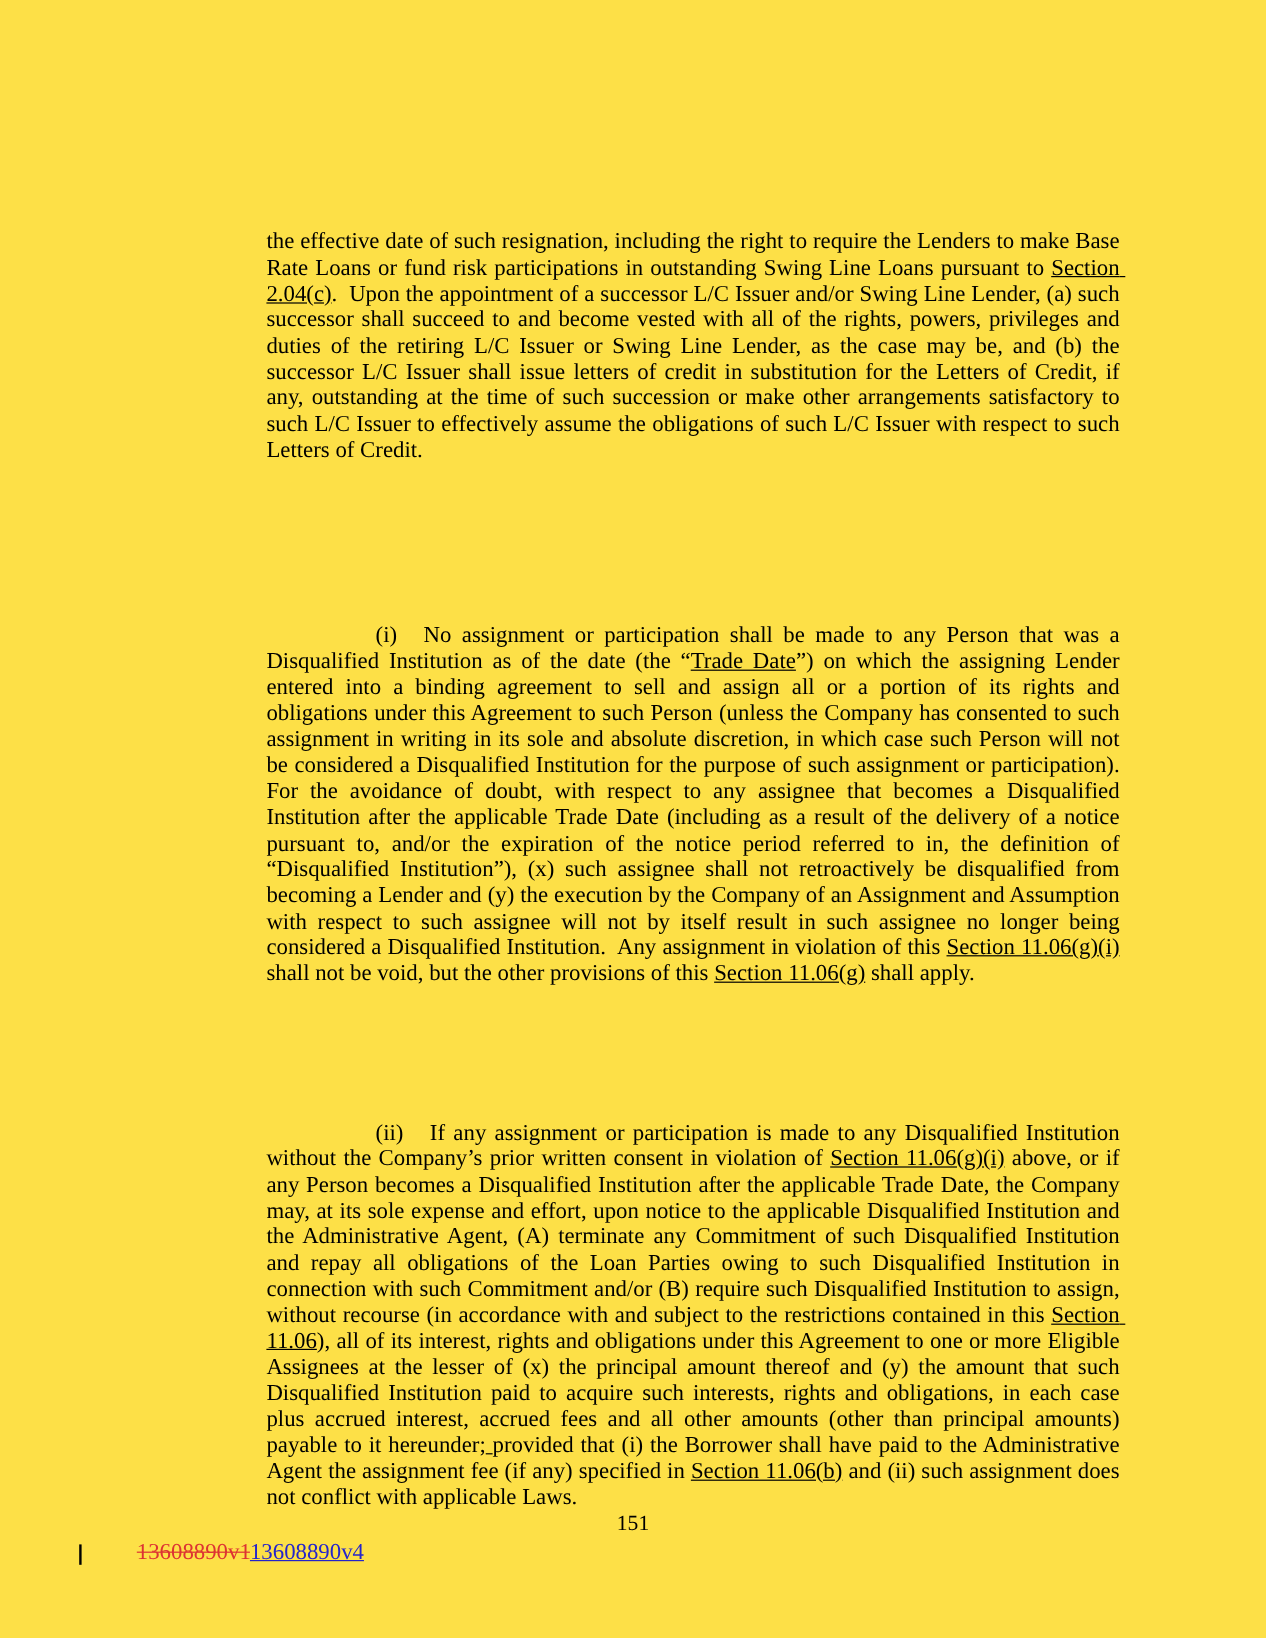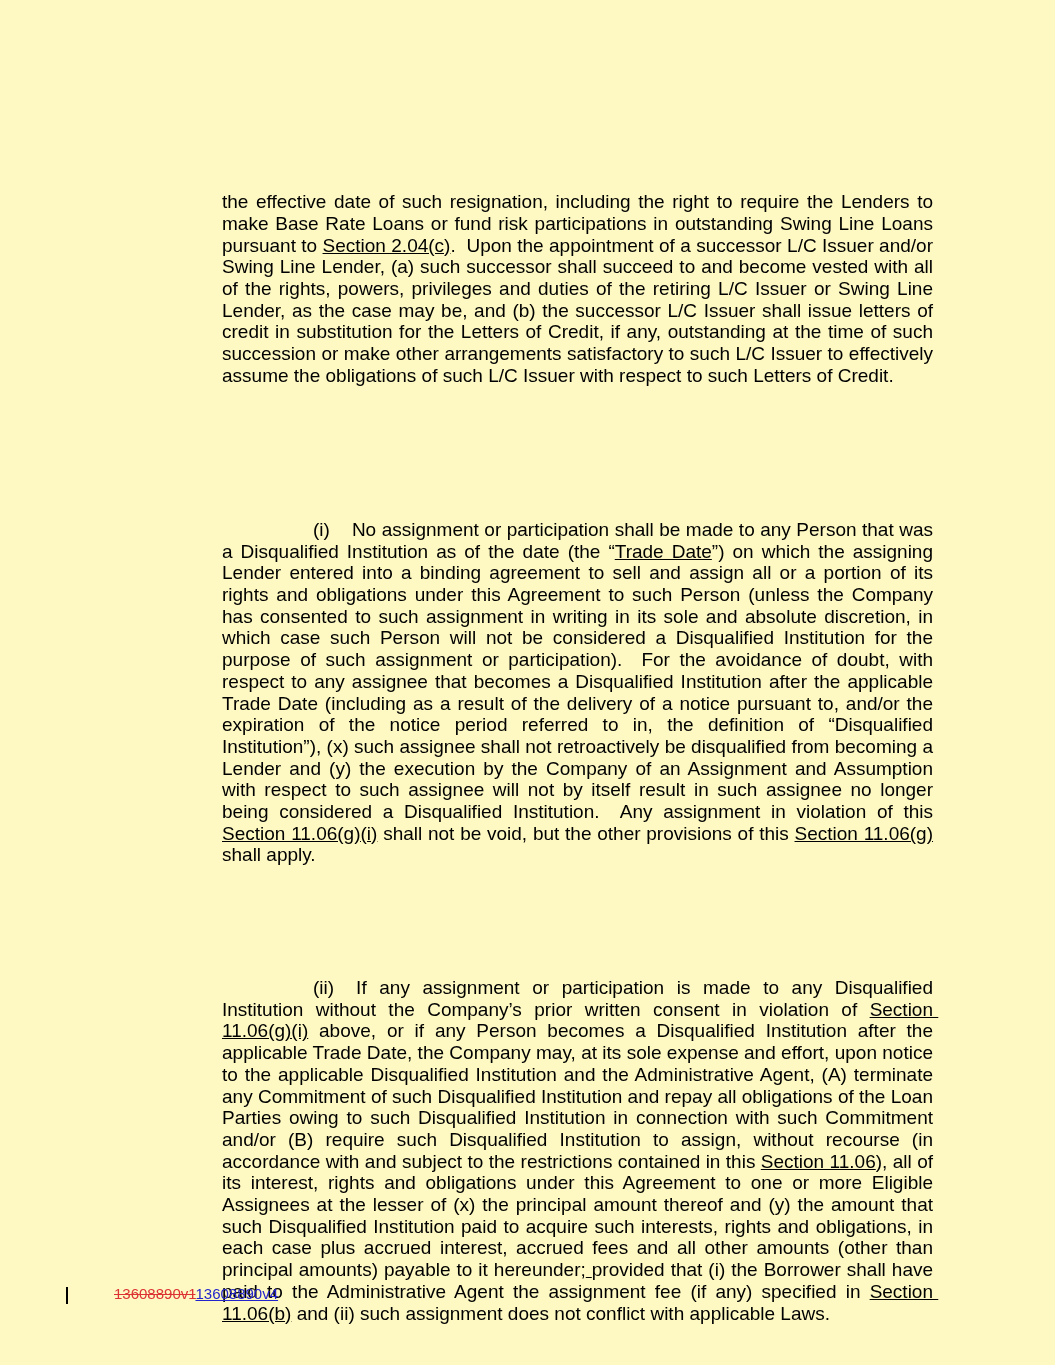--- a/index.html
+++ b/index.html
@@ -1,21 +1,21 @@
 <!DOCTYPE html>
 <html style="--deleted-color: #dd3333; --inserted-color: #2424cc;"><head>
 <meta charset="utf-8">
 <style>
   html, body { margin: 0; padding: 0; background: #ffffff; }
   .page {
     position: relative;
     width: 1055px;
     height: 1365px;
-    background: #fef9c3;
-    font-family: Liberation Sans, sans-serif;
+    background: #fde047;
+    font-family: Liberation Serif, serif;
     color: #000000;
     overflow: hidden;
   }
   .content {
     position: absolute;
     left: 222px;
     top: 126px;
     width: 711px;
     font-size: 19px;
     line-height: 21.7px;
@@ -35,21 +35,21 @@
     left: 0;
     width: 100%;
     text-align: center;
     font-size: 18px;
     line-height: 21px;
   }
   .footer-ids {
     position: absolute;
     left: 114px;
     top: 1285px;
-    font-size: 15px;
+    font-size: 19px;
     line-height: 18px;
     white-space: nowrap;
   }
   .del-text {
     color: var(--deleted-color, #dd3333);
     text-decoration: line-through;
   }
   .ins-text {
     color: var(--inserted-color, #2424cc);
     text-decoration: underline;
@@ -74,18 +74,19 @@
 
 
     <p class="para sub"><span class="label">(i)</span><span class="tab-sub"></span><span><span>No assignment or participation shall be made to any Person that was a Disqualified Institution as of the date (the “</span><span class="u">Trade Date</span><span>”) on which the assigning Lender entered into a binding agreement to sell and assign all or a portion of its rights and obligations under this Agreement to such Person (unless the Company has consented to such assignment in writing in its sole and absolute discretion, in which case such Person will not be considered a Disqualified Institution for the purpose of such assignment or participation).  For the avoidance of doubt, with respect to any assignee that becomes a Disqualified Institution after the applicable Trade Date (including as a result of the delivery of a notice pursuant to, and/or the expiration of the notice period referred to in, the definition of “Disqualified Institution”), (x) such assignee shall not retroactively be disqualified from becoming a Lender and (y) the execution by the Company of an Assignment and Assumption with respect to such assignee will not by itself result in such assignee no longer being considered a Disqualified Institution.  Any assignment in violation of this </span><span class="u">Section 11.06(g)(i)</span><span> shall not be void, but the other provisions of this </span><span class="u">Section 11.06(g)</span><span> shall apply.</span></span></p>
 
     <p class="para sub"><span class="label">(ii)</span><span class="tab-sub"></span><span><span>If any assignment or participation is made to any Disqualified Institution without the Company’s prior written consent in violation of </span><span class="u">Section 11.06(g)(i)</span><span> above, or if any Person becomes a Disqualified Institution after the applicable Trade Date, the Company may, at its sole expense and effort, upon notice to the applicable Disqualified Institution and the Administrative Agent, (A) terminate any Commitment of such Disqualified Institution and repay all obligations of the Loan Parties owing to such Disqualified Institution in connection with such Commitment and/or (B) require such Disqualified Institution to assign, without recourse (in accordance with and subject to the restrictions contained in this </span><span class="u">Section 11.06</span><span>), all of its interest, rights and obligations under this Agreement to one or more Eligible Assignees at the lesser of (x) the principal amount thereof and (y) the amount that such Disqualified Institution paid to acquire such interests, rights and obligations, in each case plus accrued interest, accrued fees and all other amounts (other than principal amounts) payable to it hereunder;</span><span class="u"> </span><span>provided that (i) the Borrower shall have paid to the Administrative Agent the assignment fee (if any) specified in </span><span class="u">Section 11.06(b)</span><span> and (ii) such assignment does not conflict with applicable Laws.</span></span></p>
 
     
 
   </div>
 
+  <div class="page-number">151</div>
 
   <div class="change-bar"></div>
 
   <div class="footer-ids"><span class="del-text">13608890v1</span><span class="ins-text">13608890v4</span></div>
 
 </div>
 
 </body></html>

